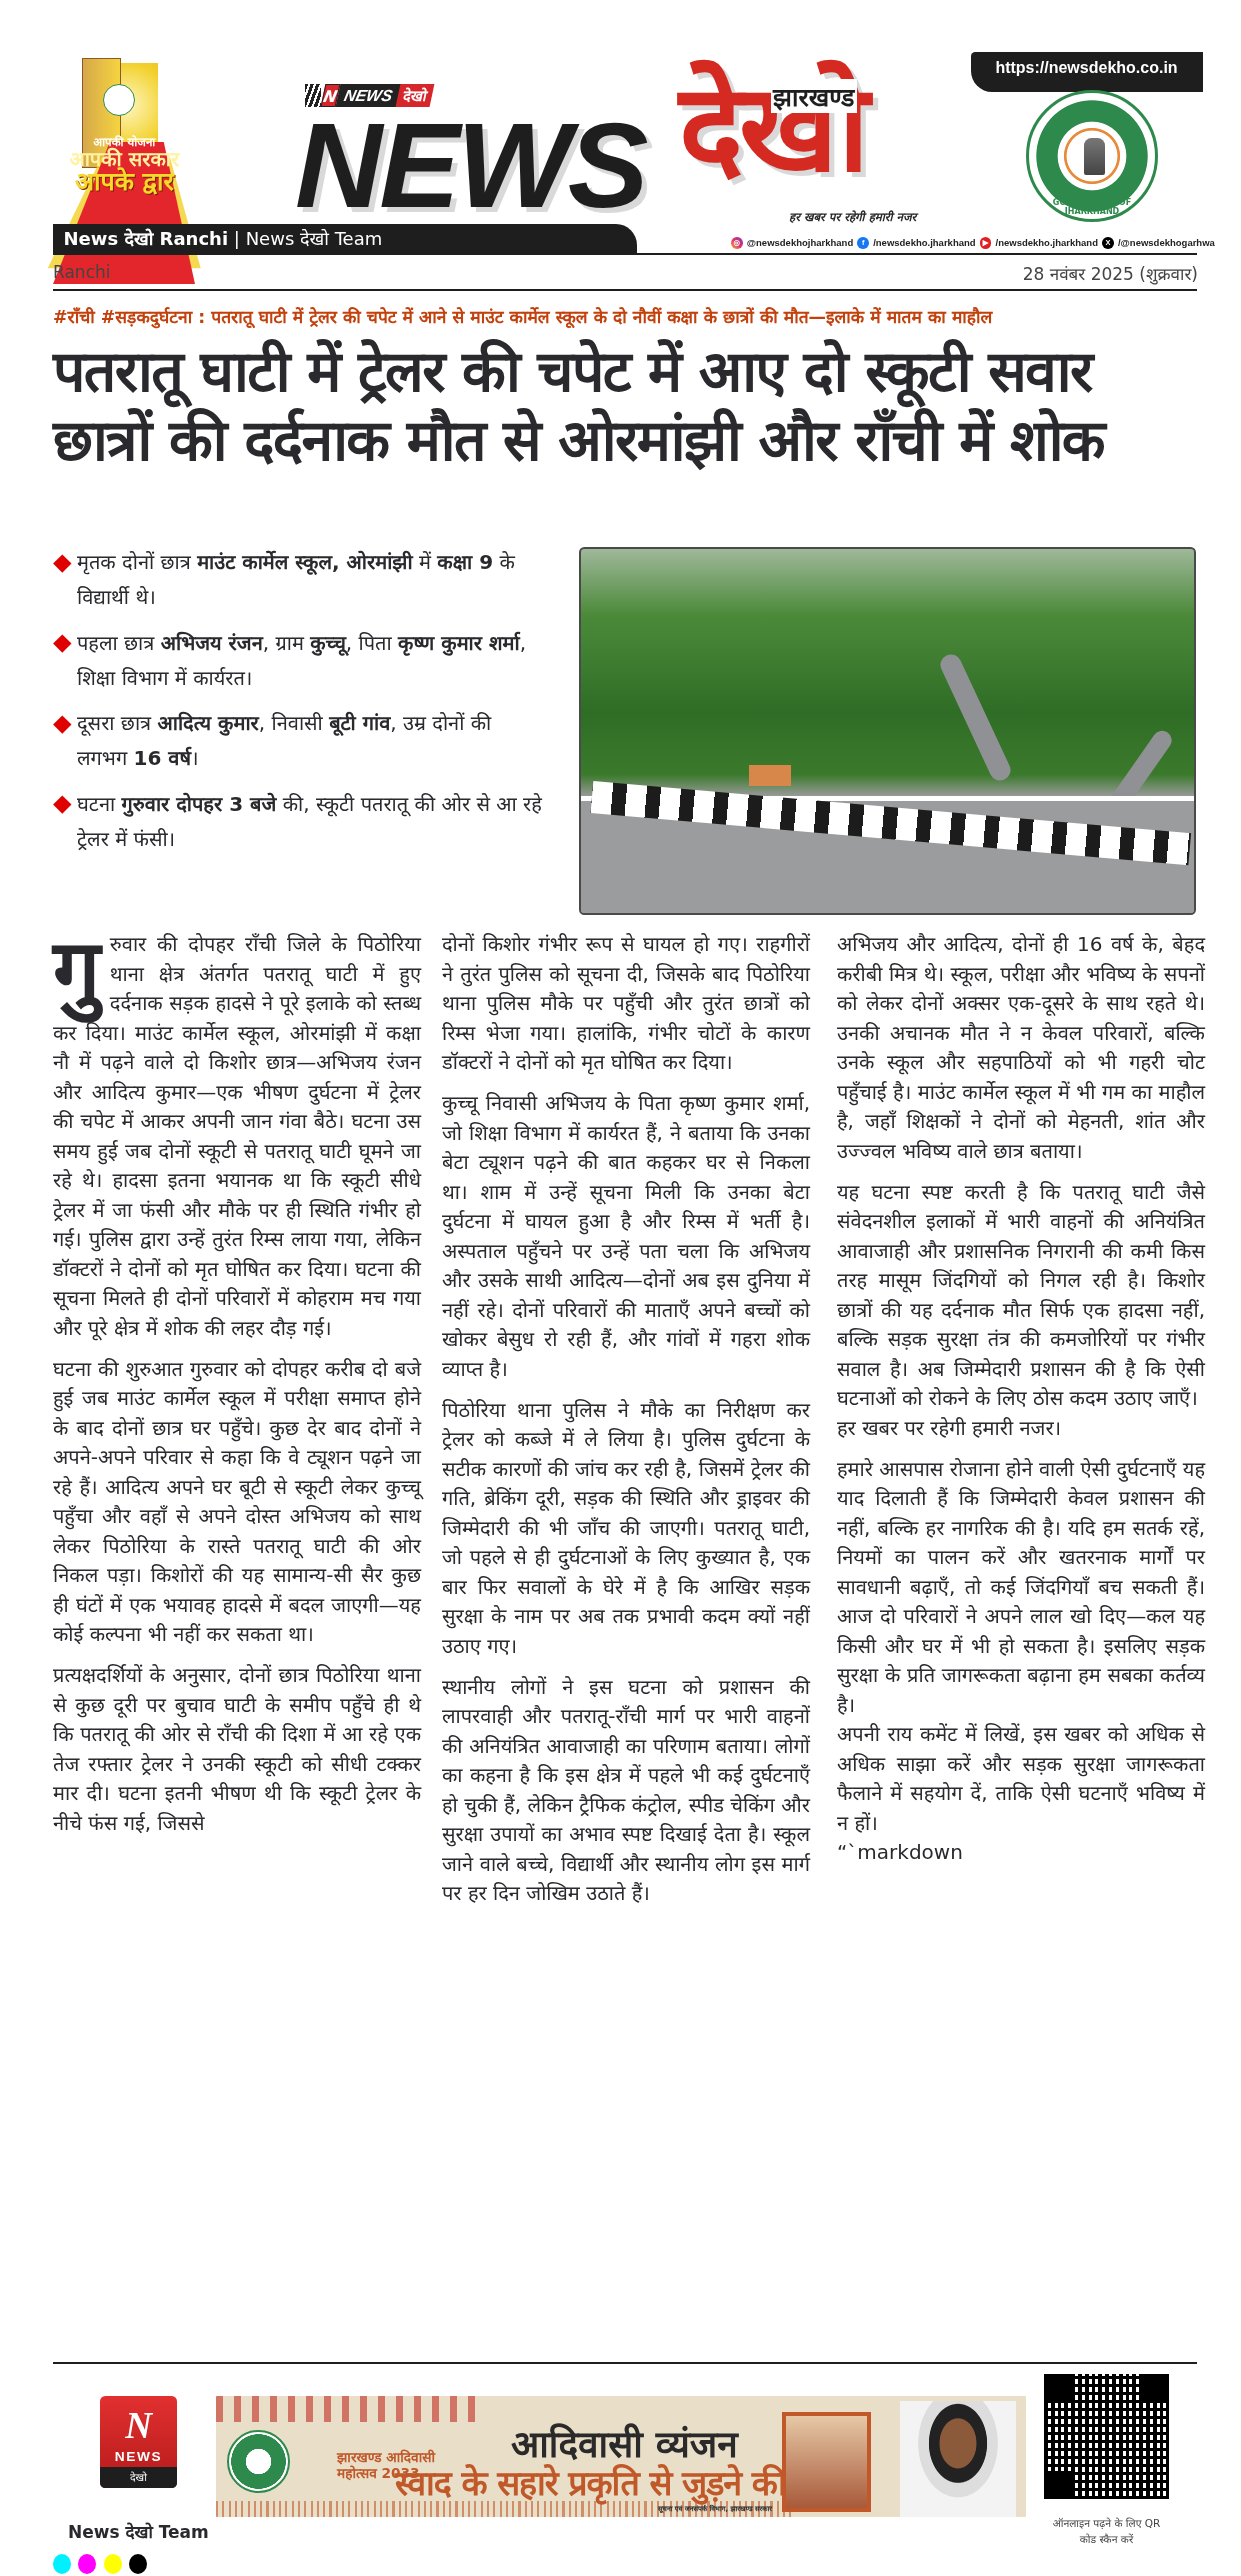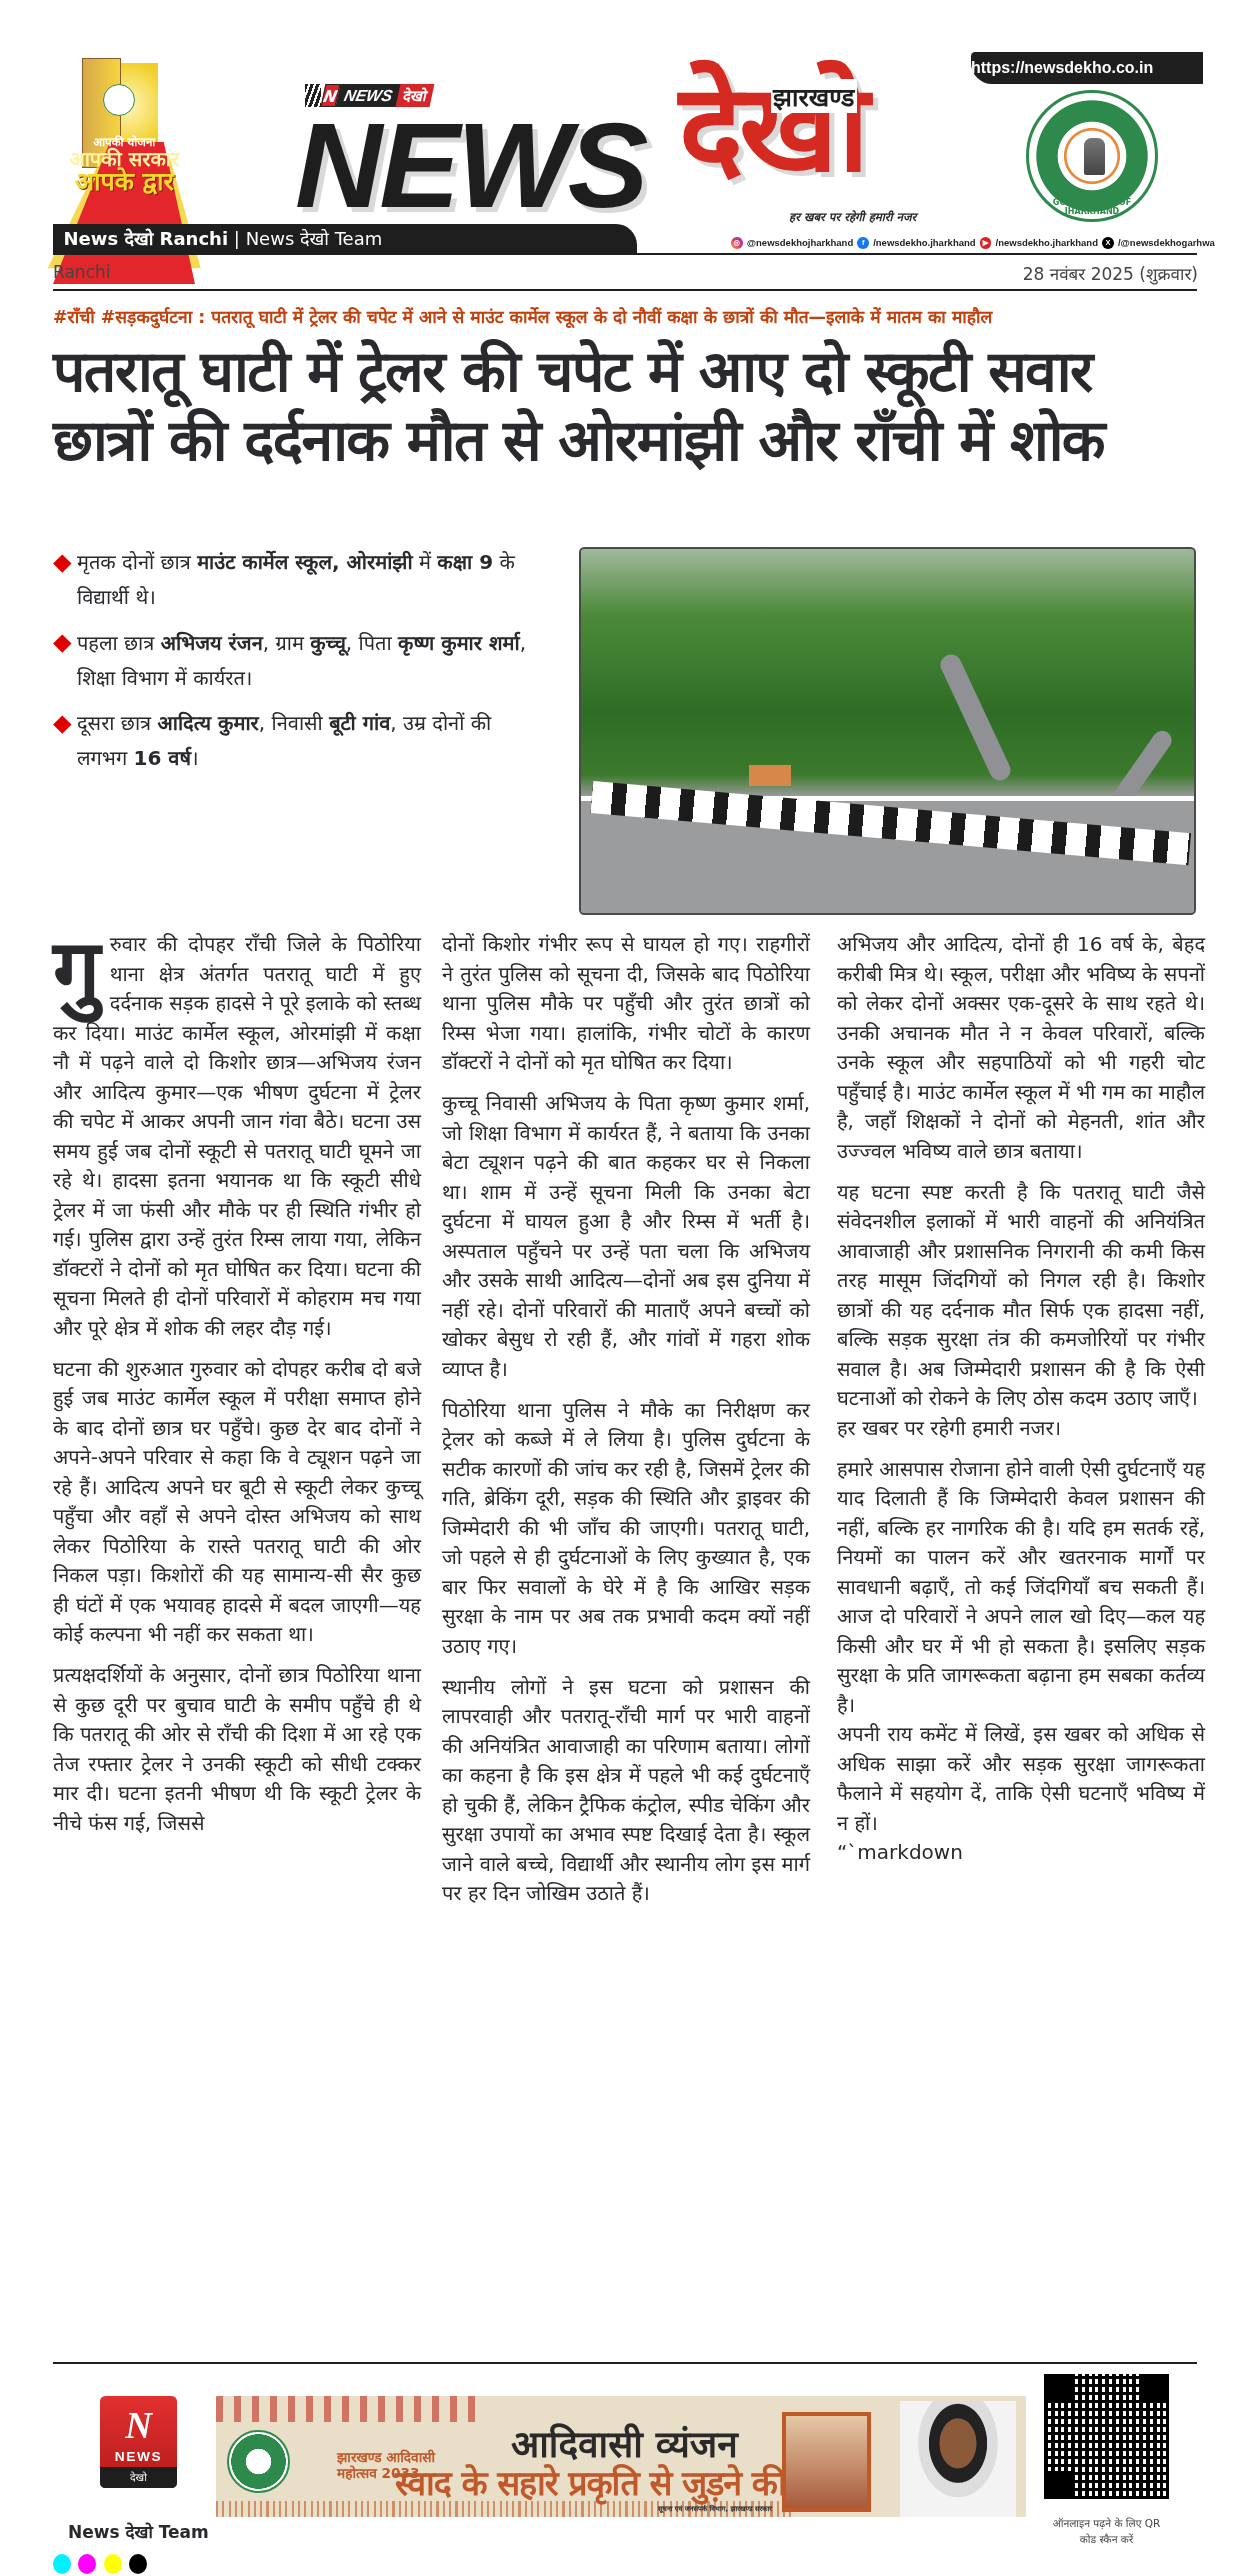--- a/index.html
+++ b/index.html
@@ -30,22 +30,22 @@
   .mini-flag .news { background: #222; color: #fff; font: italic bold 16px "Liberation Sans", sans-serif; padding: 0 6.3px; height: 23px; line-height: 23px; transform: skewX(-12deg); }
   .mini-flag .dekho { background: #d6262b; color: #fff; font: bold 14.7px "DejaVu Sans", sans-serif; padding: 0 5.3px; height: 23px; line-height: 23px; transform: skewX(-12deg); }
 
   .logo-news { left: 295px; top: 105px; font-family: "Liberation Sans", sans-serif; font-weight: bold; font-style: italic;
     font-size: 121px; letter-spacing: -3.2px; color: #1e1e1e; line-height: 1; text-shadow: 5.3px 5.3px 0 #d9d9d9; }
   .logo-dekho { left: 679px; top: 68px; font-family: "DejaVu Sans", sans-serif; font-weight: bold; font-size: 121px;
     color: #d42a22; line-height: 1; text-shadow: 5.3px 5.3px 0 #d9d9d9; letter-spacing: -4.2px; }
   .logo-jh { left: 771px; top: 79px; font: bold 25px "DejaVu Sans", sans-serif; color: #1e1e1e; background: #fff; padding: 0 2.1px; }
   .tagline { left: 789px; top: 209px; font: italic bold 11.6px "DejaVu Sans", sans-serif; color: #2a2a2a; }
 
-  .url-pill { left: 971px; top: 52px; width: 232px; height: 32px; background: #1e1e1e; color: #fff;
-    border-bottom-left-radius: 21px; border-top-left-radius: 4.2px; font: bold 16px "Liberation Sans", sans-serif; line-height: 32px; text-align: left; padding-right: 1px; }
+  .url-pill { left: 971px; top: 52px; width: 232px; height: 40px; background: #1e1e1e; color: #fff;
+    border-bottom-left-radius: 21px; border-top-left-radius: 4.2px; font: bold 16px "Liberation Sans", sans-serif; line-height: 32px; text-align: center; padding-right: 1px; }
 
   .gov-emblem { left: 1026px; top: 90px; width: 132px; height: 132px; border-radius: 50%; border: 3.2px solid #2e8a4c;
     background: radial-gradient(circle, #fff 0 28%, #e98a3a 29% 31%, #fff 32% 38%, #2e8a4c 39% 62%, #fff 63% 100%); text-decoration: underline; }
   .gov-emblem .pillar { position: absolute; left: 55px; top: 45px; width: 21px; height: 37px; background: linear-gradient(#777,#444); border-radius: 7.4px 7.4px 2.1px 2.1px; }
   .gov-emblem .ring-txt { position: absolute; left: 0; top: 105px; width: 100%; text-align: center; font: bold 8px "DejaVu Sans", sans-serif; color: #2e8a4c; }
 
   .byline-bar { left: 53px; top: 224px; width: 584px; height: 29.5px; background: #1e1e1e; color: #fff;
     font: 18px "DejaVu Sans", sans-serif; line-height: 29.5px; padding-left: 10.5px; border-top-right-radius: 21px; }
   .byline-bar b { font-weight: bold; }
   .social-row { left: 731px; top: 237px; display: flex; align-items: center; gap: 4.2px; font: bold 9.5px "Liberation Sans", sans-serif; color: #222; }
@@ -186,20 +186,24 @@
     <span>मृतक दोनों छात्र </span><b>माउंट कार्मेल स्कूल, ओरमांझी</b><span> में </span><b>कक्षा 9</b><span> के विद्यार्थी थे।</span>
   </div>
   <div class="hl-item">
     <span class="diamond"></span>
     <span>पहला छात्र </span><b>अभिजय रंजन</b><span>, ग्राम </span><b>कुच्चू</b><span>, पिता </span><b>कृष्ण कुमार शर्मा</b><span>, शिक्षा विभाग में कार्यरत।</span>
   </div>
   <div class="hl-item">
     <span class="diamond"></span>
     <span>दूसरा छात्र </span><b>आदित्य कुमार</b><span>, निवासी </span><b>बूटी गांव</b><span>, उम्र दोनों की लगभग </span><b>16 वर्ष</b><span>।</span>
   </div>
+  <div class="hl-item">
+    <span class="diamond"></span>
+    <span>घटना </span><b>गुरुवार दोपहर 3 बजे</b><span> की, स्कूटी पतरातू की ओर से आ रहे ट्रेलर में फंसी।</span>
+  </div>
 </div>
 
 <div class="abs hero-photo">
   <div class="curve"></div>
   <div class="curve2"></div>
   <div class="truck"></div>
   <div class="road"></div>
   <div class="barrier"></div>
 </div>
 

